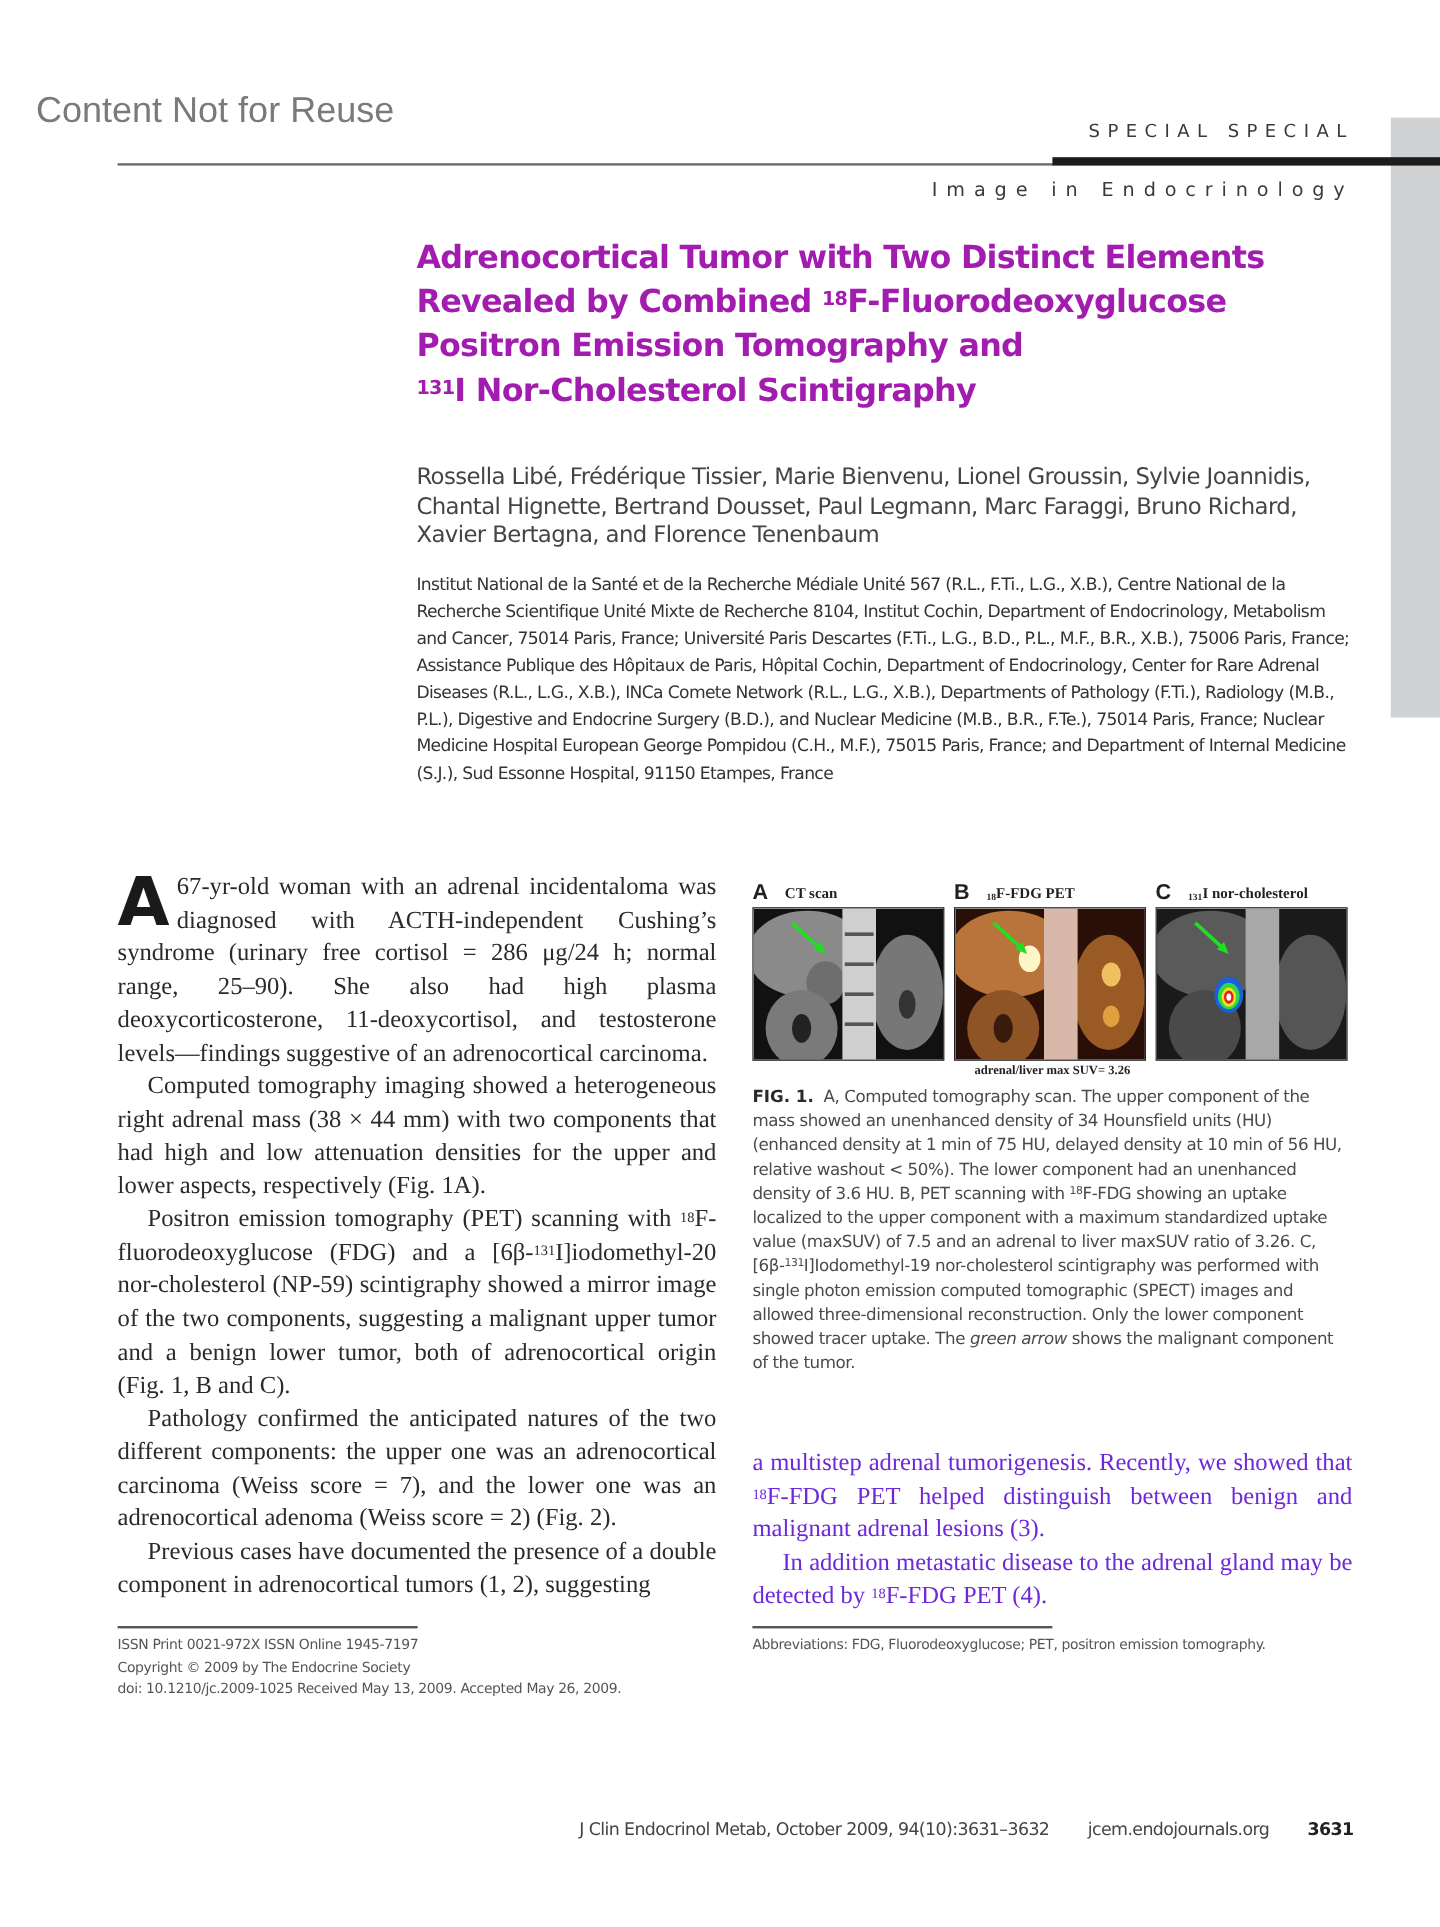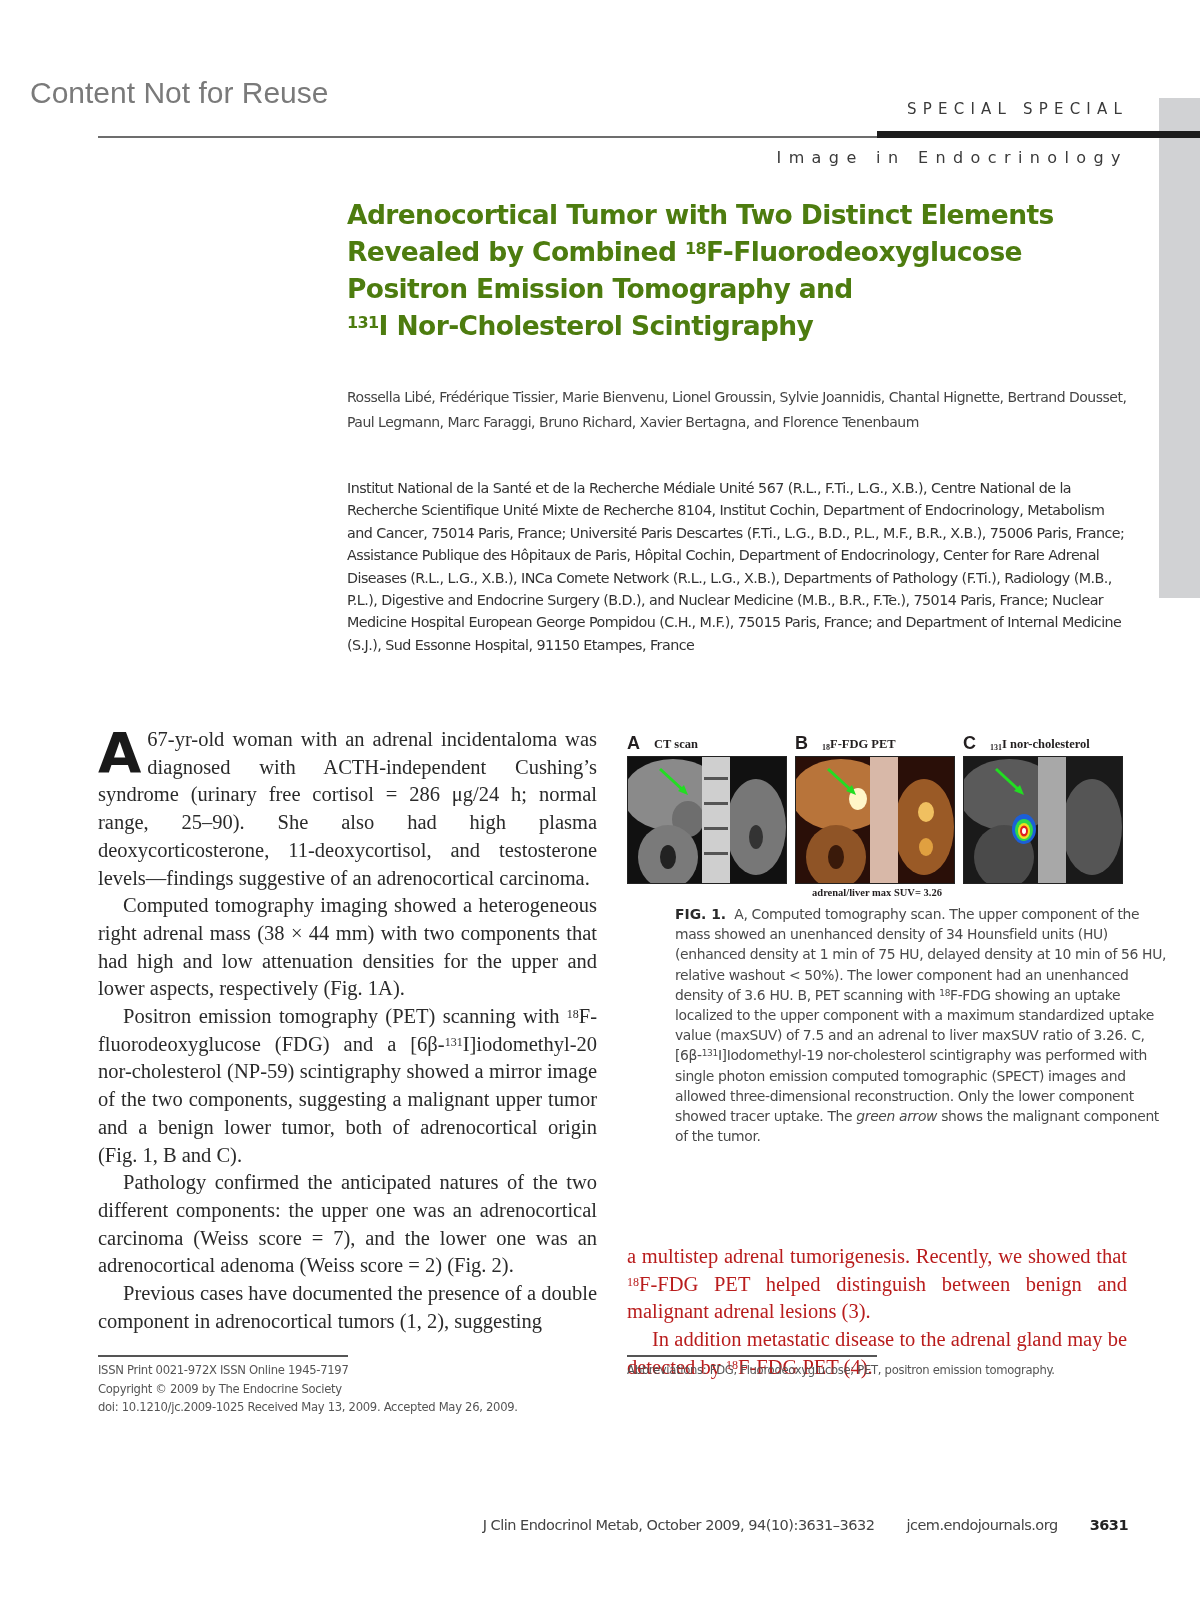--- a/index.html
+++ b/index.html
@@ -8,46 +8,46 @@
 
   .watermark { position: absolute; left: 30px; top: 32px; font-family: "Liberation Sans", sans-serif; font-size: 30px; color: #7a7a7a; margin-top: 44px; }
 
   .side-tab { position: absolute; left: 1159px; top: 98px; width: 41px; height: 500px; background: #d1d2d4; }
 
   .section-label { position: absolute; right: 72px; top: 100px; font-family: "DejaVu Sans", sans-serif; font-size: 15px; letter-spacing: 6.2px; color: #3a3a3a; }
   .rule-thin { position: absolute; left: 98px; top: 136px; width: 780px; height: 2px; background: #6d6d6d; }
   .rule-thick { position: absolute; left: 877px; top: 131px; width: 323px; height: 7px; background: #1c1c1c; }
   .subsection-label { position: absolute; right: 72px; top: 148px; font-size: 16px; letter-spacing: 7.4px; color: #3a3a3a; }
 
-  .title { position: absolute; left: 347px; top: 196px; width: 770px; font-family: "DejaVu Sans", sans-serif; font-weight: bold; font-size: 26.5px; line-height: 37px; color: #4d7c0f; letter-spacing: -0.6px; }
+  .title { position: absolute; left: 347px; top: 196px; width: 770px; font-family: "DejaVu Sans", sans-serif; font-weight: bold; font-size: 26.5px; line-height: 37px; color: #a21caf; letter-spacing: -0.6px; }
   .title sup { font-size: 16px; vertical-align: top; position: relative; top: -3px; }
 
-  .authors { position: absolute; left: 347px; top: 385px; width: 780px; font-family: "DejaVu Sans", sans-serif; font-size: 14px; line-height: 24.5px; color: #444; letter-spacing: -0.5px; }
+  .authors { position: absolute; left: 347px; top: 385px; width: 780px; font-family: "DejaVu Sans", sans-serif; font-size: 19px; line-height: 24.5px; color: #444; letter-spacing: -0.5px; }
 
   .affiliations { position: absolute; left: 347px; top: 477px; width: 780px; font-family: "DejaVu Sans", sans-serif; font-size: 14.3px; line-height: 22.4px; color: #333; letter-spacing: -0.55px; }
 
   .col-left { position: absolute; left: 98px; top: 726px; width: 499px; font-family: "Liberation Serif", serif; font-size: 20.5px; line-height: 27.7px; color: #2a2a2a; text-align: justify; }
   .col-left p { text-indent: 25px; }
   .col-left p.first { text-indent: 0; }
   .dropcap { float: left; font-family: "DejaVu Sans", sans-serif; font-weight: bold; font-size: 56px; line-height: 48px; margin: 3px 6px 0 0; color: #1a1a1a; }
   sup.s { font-size: 12px; vertical-align: top; position: relative; top: -2px; }
 
   .figure { position: absolute; left: 627px; top: 734px; width: 500px; }
   .panels { display: flex; gap: 8px; }
   .panel { width: 160px; }
   .panel-head { height: 18px; display: flex; align-items: flex-end; font-family: "Liberation Serif", serif; font-weight: bold; font-size: 12.5px; }
   .panel-letter { font-family: "Liberation Sans", sans-serif; font-size: 18px; font-weight: bold; margin-right: 14px; line-height: 18px; }
   .panel-img { position: relative; width: 160px; height: 128px; margin-top: 4px; overflow: hidden; border: 1px solid #222; }
   .suv-label { text-align: center; font-family: Liberation Serif, serif; font-weight: bold; font-size: 10.5px; margin-top: 3px; }
 
-  .caption { position: absolute; left: 627px; top: 904px; width: 500px; font-family: "DejaVu Sans", sans-serif; font-size: 13.9px; line-height: 20.2px; color: #4a4a4a; letter-spacing: -0.35px; margin-left: 48px; }
+  .caption { position: absolute; left: 627px; top: 904px; width: 500px; font-family: "DejaVu Sans", sans-serif; font-size: 13.9px; line-height: 20.2px; color: #4a4a4a; letter-spacing: -0.35px; }
   .caption b { color: #2a2a2a; letter-spacing: 0; }
   .caption sup { font-size: 9px; vertical-align: top; position: relative; top: -2px; }
 
-  .col-right { position: absolute; left: 627px; top: 1243px; width: 500px; font-family: "Liberation Serif", serif; font-size: 20.5px; line-height: 27.7px; color: #b91c1c; text-align: justify; }
+  .col-right { position: absolute; left: 627px; top: 1206px; width: 500px; font-family: "Liberation Serif", serif; font-size: 20.5px; line-height: 27.7px; color: #6d28d9; text-align: justify; }
   .col-right p.indent { text-indent: 25px; }
 
   .fn-rule-left { position: absolute; left: 98px; top: 1355px; width: 250px; height: 2px; background: #555; }
   .fn-rule-right { position: absolute; left: 627px; top: 1355px; width: 250px; height: 2px; background: #555; }
   .footnotes-left { position: absolute; left: 98px; top: 1361px; font-family: "DejaVu Sans", sans-serif; font-size: 11.6px; line-height: 18.6px; color: #555; letter-spacing: -0.3px; }
   .footnotes-right { position: absolute; left: 627px; top: 1361px; font-family: "DejaVu Sans", sans-serif; font-size: 11.6px; line-height: 18.6px; color: #555; letter-spacing: -0.3px; }
 
   .page-footer { position: absolute; right: 72px; top: 1517px; display: flex; gap: 32px; font-family: "DejaVu Sans", sans-serif; font-size: 14.5px; color: #444; letter-spacing: -0.5px; }
   .page-footer .pg { font-weight: bold; color: #222; }
 </style>

